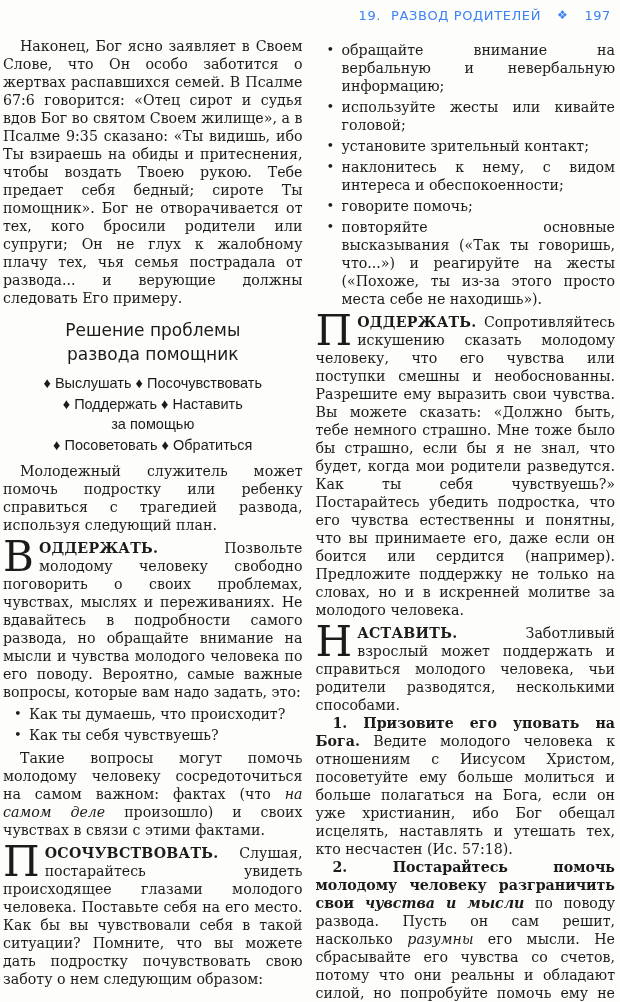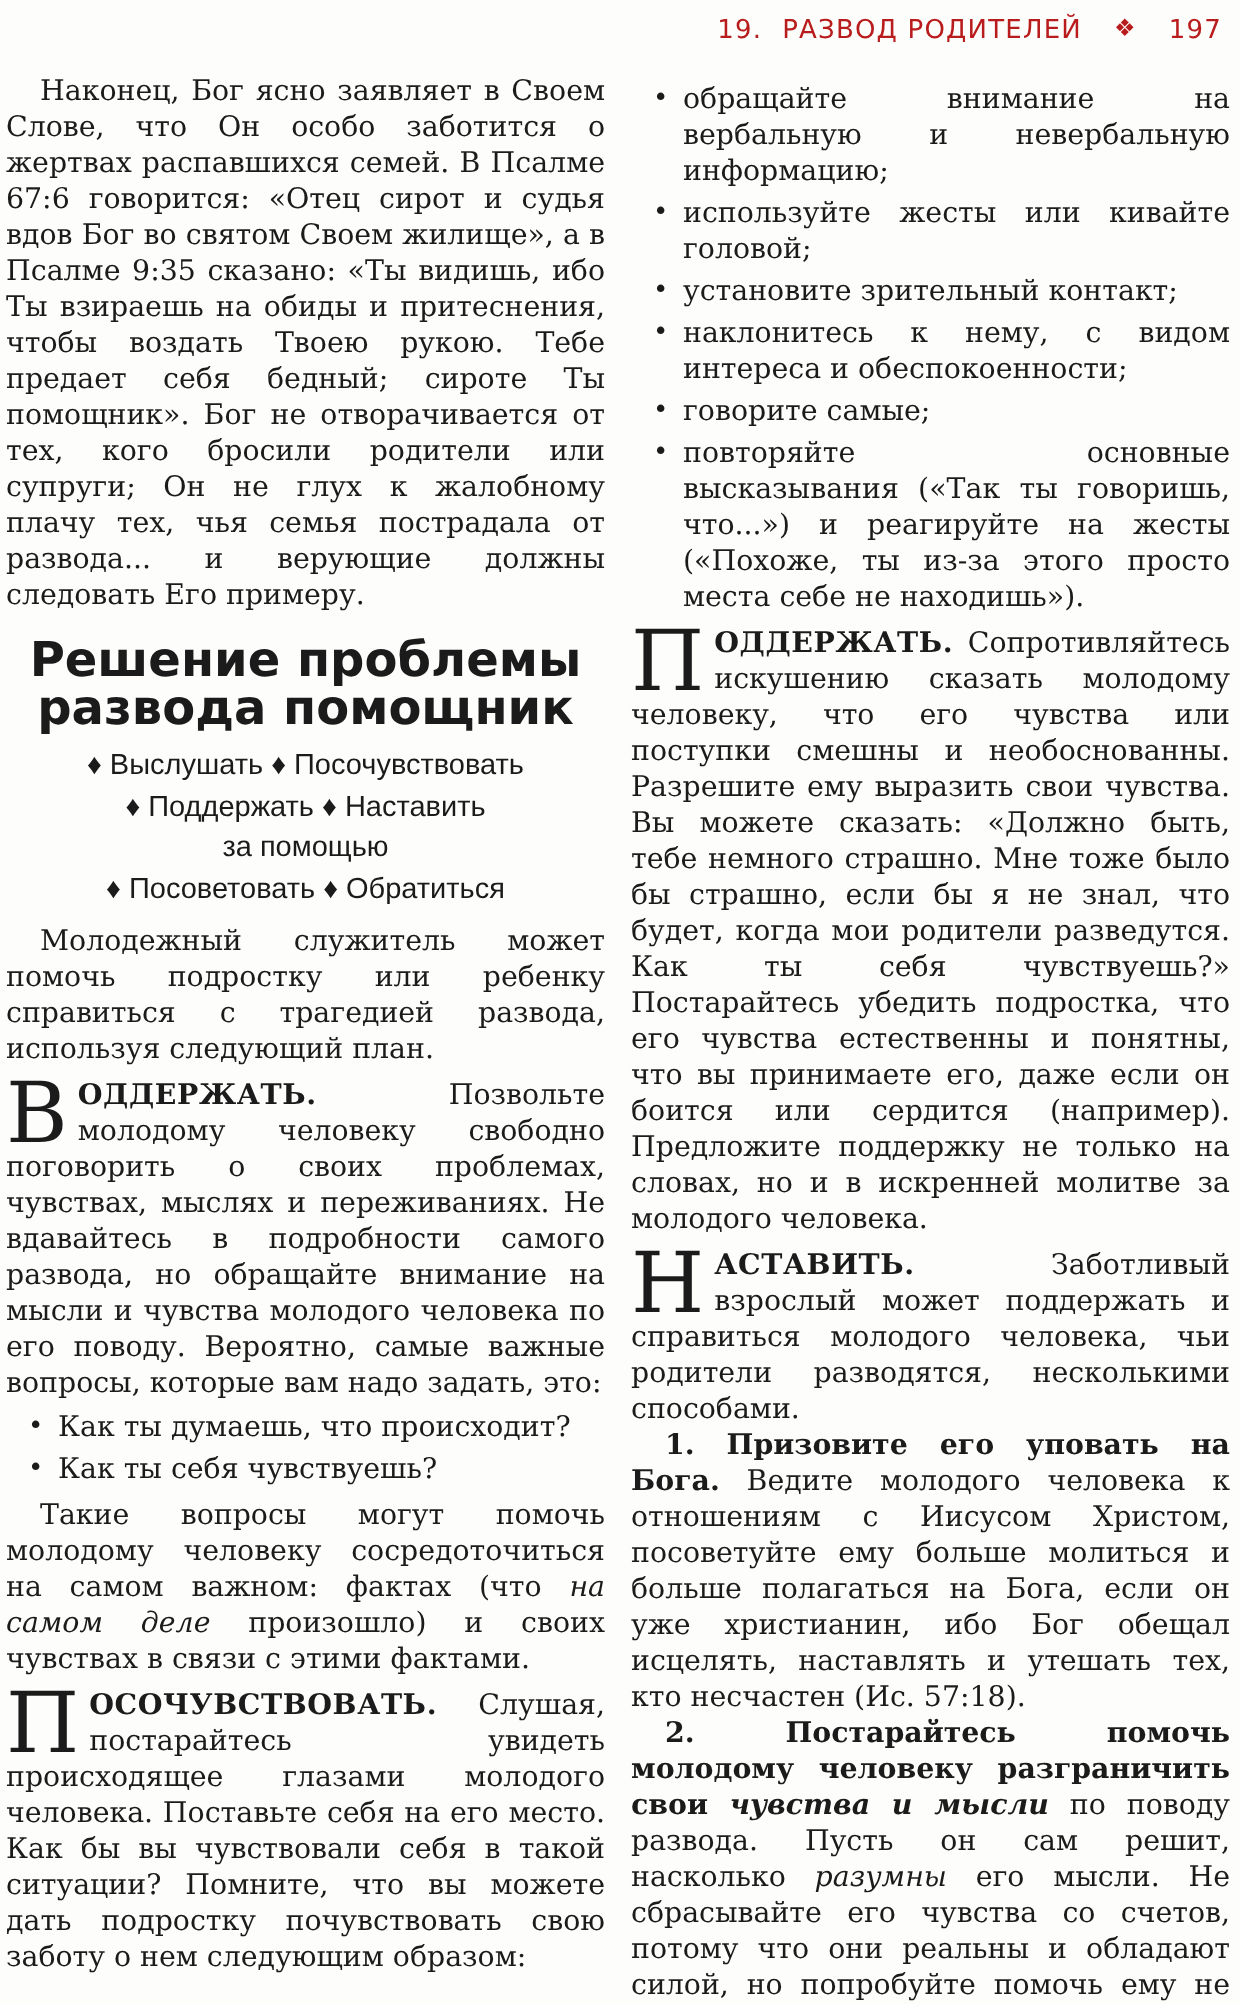--- a/index.html
+++ b/index.html
@@ -6,39 +6,39 @@
   body{
     width:620px;height:1002px;overflow:hidden;
     background:#fdfdfb;color:#1b1b1b;
     font-family:"DejaVu Serif", serif;
   }
   .page{padding:6px 5px 0 3px;box-sizing:border-box;}
   
   .pagehead{
     display:flex;justify-content:flex-end;align-items:baseline;
     font-family:"DejaVu Sans", sans-serif;
-    font-size:13px;letter-spacing:.6px;color:#b91c1c;
+    font-size:13px;letter-spacing:.6px;color:#3b82f6;
     padding-right:4px;margin:2px 0 14px 0;
   }
   .pagehead .num{margin-right:10px;}
   .pagehead .orn{margin:0 16px;font-size:12px;position:relative;top:-1px;}
   
   .cols{display:flex;gap:13px;}
   .col{width:303px;font-size:14.2px;line-height:18px;text-align:justify;}
   p{margin:0;text-indent:17px;}
   p.noind{text-indent:0;}
   p.drop{text-indent:0;margin-top:5px;}
   .dropcap{
     float:left;font-size:42px;line-height:32px;
     padding:2px 5px 0 0;
   }
   .secword{letter-spacing:.3px;font-weight:bold;}
   h2.sect{
-    font-family:"DejaVu Sans", sans-serif;font-weight:bold;
-    font-size:24px;line-height:24px;text-align:center;
+    font-family:"DejaVu Sans", sans-serif;font-weight:normal;
+    font-size:17px;line-height:24px;text-align:center;
     margin:11px 0 7px;text-indent:0;
   }
   h2.sect span{display:block;}
   .plan{
     font-family:Liberation Sans, sans-serif;
     font-size:14.5px;line-height:20.5px;text-align:center;
     margin:0 0 7px 0;
   }
   .plan span{display:block;}
   ul.bullets{list-style:none;margin:4px 0 5px 0;padding:0 0 0 11px;}
@@ -111,21 +111,21 @@
         <li>
             <span class="bm">•</span>
             <span class="bt">установите зрительный контакт;</span>
           </li>
         <li>
             <span class="bm">•</span>
             <span class="bt">наклонитесь к нему, с видом интереса и обеспокоенности;</span>
           </li>
         <li>
             <span class="bm">•</span>
-            <span class="bt">говорите самые;</span>
+            <span class="bt">говорите помочь;</span>
           </li>
         <li>
             <span class="bm">•</span>
             <span class="bt">повторяйте основные высказывания («Так ты говоришь, что...») и реагируйте на жесты («Похоже, ты из-за этого просто места себе не находишь»).</span>
           </li>
       </ul>
 
       <p class="drop"><span class="dropcap">П</span><span class="secword">ОДДЕРЖАТЬ.</span><span> Сопротивляйтесь искушению сказать молодому человеку, что его чувства или поступки смешны и необоснованны. Разрешите ему выразить свои чувства. Вы можете сказать: «Должно быть, тебе немного страшно. Мне тоже было бы страшно, если бы я не знал, что будет, когда мои родители разведутся. Как ты себя чувствуешь?» Постарайтесь убедить подростка, что его чувства естественны и понятны, что вы принимаете его, даже если он боится или сердится (например). Предложите поддержку не только на словах, но и в искренней молитве за молодого человека.</span></p>
 
       <p class="drop"><span class="dropcap">Н</span><span class="secword">АСТАВИТЬ.</span><span> Заботливый взрослый может поддержать и справиться молодого человека, чьи родители разводятся, несколькими способами.</span></p>

